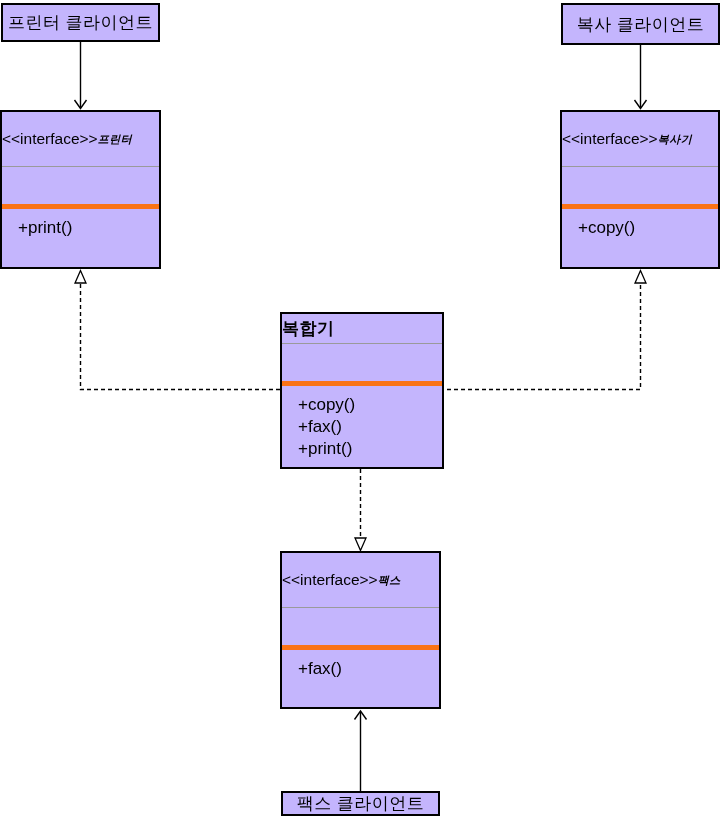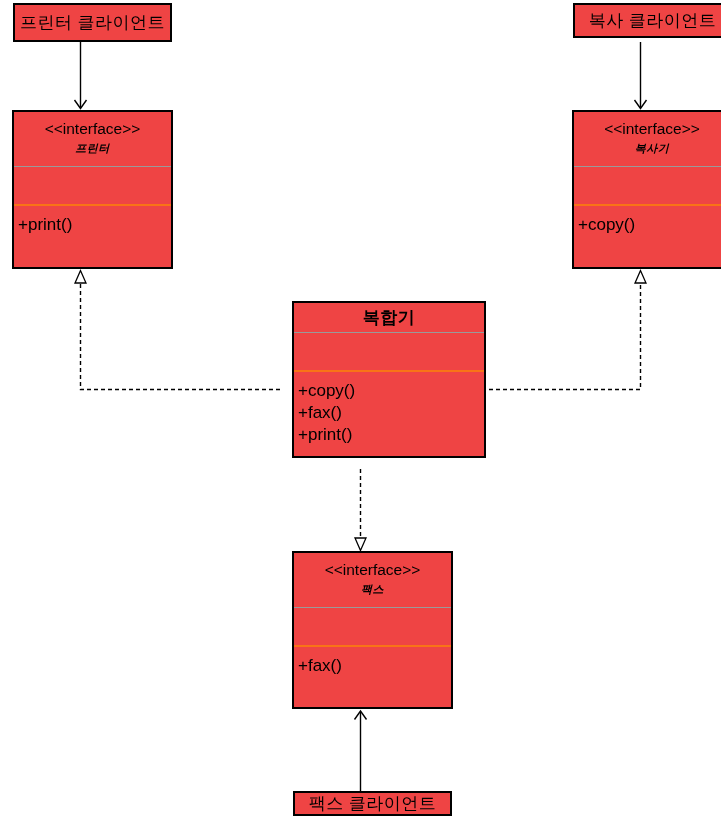--- a/index.html
+++ b/index.html
@@ -20,39 +20,38 @@
     position: absolute;
     left: 0;
     top: 0;
     width: 721px;
     height: 835px;
   }
   .node {
     position: absolute;
     box-sizing: border-box;
     border: 2px solid #000000;
-    background: #ef4444;
-    margin-left: 12px;
+    background: #c4b5fd;
   }
   .client-box {
     display: flex;
     align-items: center;
     justify-content: center;
     font-size: 17px;
     letter-spacing: 0.5px;
   }
   .class-box {
     display: flex;
     flex-direction: column;
   }
   .sec-header {
     display: flex;
-    flex-direction: column;
+    flex-direction: row;
     align-items: center;
-    justify-content: center;
+    justify-content: flex-start;
     gap: 0;
   }
   .iface .sec-header { height: 54px; }
   .cls .sec-header { height: 29px; }
   .stereotype {
     font-size: 15.5px;
     line-height: 18px;
   }
   .iface-name {
     font-size: 11px;
@@ -65,22 +64,22 @@
     font-size: 17px;
     font-weight: bold;
     letter-spacing: 0.5px;
   }
   .sec-attrs {
     height: 37px;
     border-top: 1px solid #9a9a9a;
   }
   .sec-methods {
     flex: 1;
-    border-top: 2px solid #f97316;
-    padding: 8px 4px 0 4px;
+    border-top: 5px solid #f97316;
+    padding: 8px 4px 0 16px;
   }
   .method {
     font-size: 17px;
     line-height: 22px;
     white-space: pre;
   }
 </style>
 </head>
 <body>
 
@@ -116,21 +115,21 @@
     <g>
       <line x1="360.5" y1="791" x2="360.5" y2="712" stroke="#000" stroke-width="1.4"></line>
       <polyline points="354.5,719.5 360.5,711 366.5,719.5" fill="none" stroke="#000" stroke-width="1.4"></polyline>
     </g>
   </svg>
 
   <div class="node client-box" style="left:1px; top:3px; width:159px; height:39px;">
     <span>프린터 클라이언트</span>
   </div>
 
-  <div class="node client-box" style="left:561px; top:3px; width:159px; height:35px;">
+  <div class="node client-box" style="left:561px; top:3px; width:159px; height:42px;">
     <span>복사 클라이언트</span>
   </div>
 
   <div class="node client-box" style="left:281px; top:791px; width:159px; height:25px;">
     <span>팩스 클라이언트</span>
   </div>
 
   <div class="node class-box iface" style="left:0px; top:110px; width:161px; height:159px;">
     <div class="sec-header">
       <div class="stereotype">&lt;&lt;interface&gt;&gt;</div>
@@ -146,21 +145,21 @@
     <div class="sec-header">
       <div class="stereotype">&lt;&lt;interface&gt;&gt;</div>
       <div class="iface-name">복사기</div>
     </div>
     <div class="sec-attrs"></div>
     <div class="sec-methods">
       <div class="method">+copy()</div>
     </div>
   </div>
 
-  <div class="node class-box cls" style="left:280px; top:301px; width:194px; height:157px;">
+  <div class="node class-box cls" style="left:280px; top:312px; width:164px; height:157px;">
     <div class="sec-header">
       <div class="class-name">복합기</div>
     </div>
     <div class="sec-attrs"></div>
     <div class="sec-methods">
       <div class="method">+copy()</div>
       <div class="method">+fax()</div>
       <div class="method">+print()</div>
     </div>
   </div>

